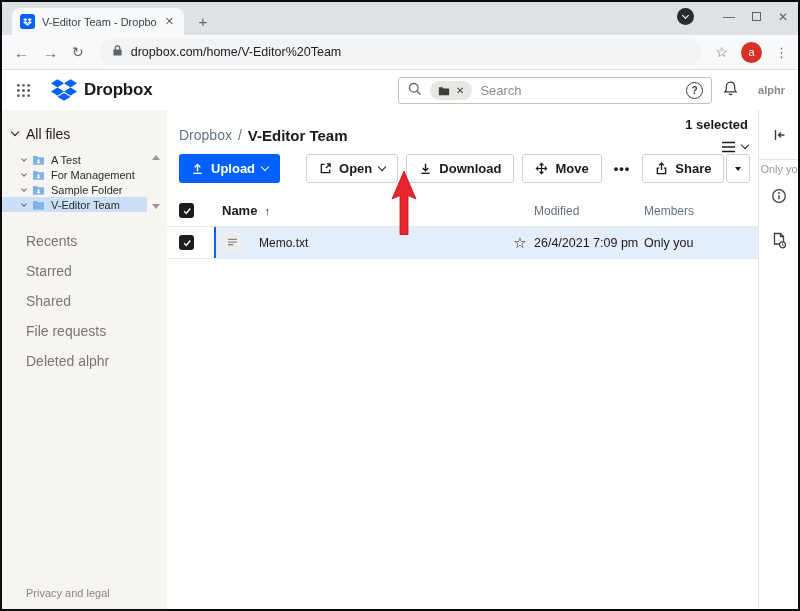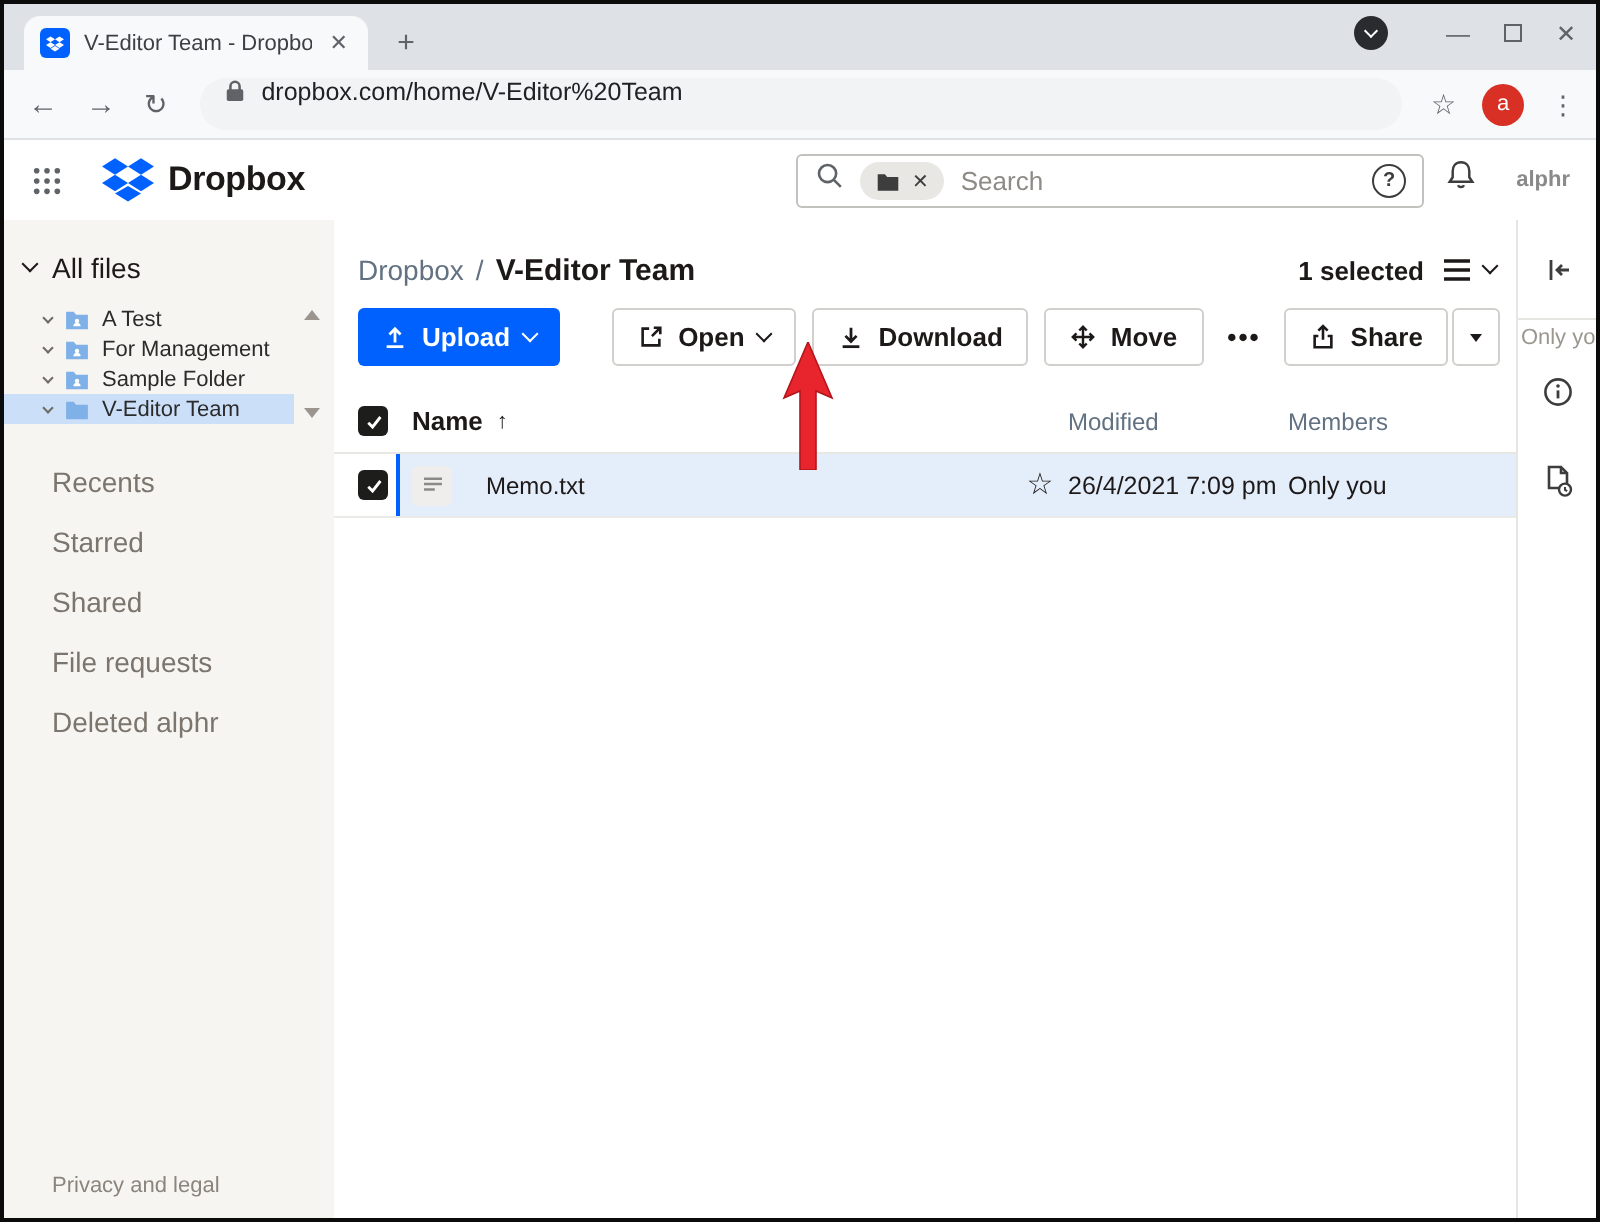--- a/index.html
+++ b/index.html
@@ -23,21 +23,21 @@
            display:flex; align-items:center; justify-content:center; }
   .updot .chev { border-color:#fff; width:5px; height:5px; margin-top:-2px; }
   .ctl { font-size:12px; color:#5f6368; line-height:12px; }
   .ctl-max { width:9px; height:9px; border:1.2px solid #5f6368; display:inline-block; }
 
   .urlbar { height:35px; background:#f8f9fa; border-bottom:1px solid #dfe1e5;
             display:flex; align-items:center; padding:0 10px 0 12px; gap:14px; flex:none; }
   .navic { font-size:15px; color:#5f6368; }
   .navic.reload { font-size:14px; }
   .omnibox { flex:1; height:26px; background:#f1f3f4; border-radius:13px;
-             display:flex; align-items:flex-start; padding:0 12px; gap:8px; margin-left:2px; }
+             display:flex; align-items:center; padding:0 12px; gap:8px; margin-left:2px; }
   .url-text { font-size:12.5px; color:#202124; }
   .url-right { display:flex; align-items:center; gap:13px; }
   .bm-star { font-size:14px; color:#5f6368; }
   .avatar { width:21px; height:21px; border-radius:50%; background:var(--avatar_red,#d93025);
             color:#fff; font-size:11px; display:flex; align-items:center; justify-content:center; }
   .menu-dots { font-size:13px; color:#5f6368; letter-spacing:0; }
 
   
   .appheader { height:40px; background:#fff; position:relative; display:flex;
                align-items:center; padding-left:14px; flex:none; }
@@ -81,40 +81,40 @@
   .sb-down { bottom:3px; border-top:5px solid #9a958f; }
   .sb-nav { margin-top:14px; }
   .sb-item { padding:7px 0 7px 24px; font-size:14px; }
   .sb-footer { position:absolute; left:24px; bottom:10px; font-size:11px; color:#8a847c; }
 
   .main { flex:1; background:#fff; position:relative; min-width:0; }
   .crumbrow { display:flex; align-items:center; padding:14px 10px 0 12px; height:36px; }
   .bc-root { font-size:14px; color:#637282; }
   .bc-sep { font-size:14px; color:#637282; margin:0 6px; }
   .bc-cur { font-size:15px; font-weight:700; color:#1e1919; }
-  .crumb-right { margin-left:auto; display:flex; align-items:center; gap:9px; }
+  .crumb-right { margin-left:auto; display:flex; align-items:flex-end; gap:9px;flex-direction:column; }
   .sel-count { font-size:13px; font-weight:700; color:#1e1919; }
   .viewbtn { display:flex; align-items:center; gap:6px; color:#1e1919; }
 
   .toolbar { display:flex; align-items:center; gap:8px; padding:8px 6px 12px 12px; }
   .btn { height:29px; background:#fff; border:1px solid #d2d0cc; border-radius:3px;
          display:flex; align-items:center; gap:7px; padding:0 12px; font-size:13px;
          font-weight:700; color:#1e1919; white-space:nowrap; }
   .btn-upload { background:var(--dropbox_blue,#0061fe); border:none; color:#fff;text-align:right; }
   .tb-divider { width:1px; height:26px; background:#e3e1de; margin:0 5px; }
   .btn-more { border:none; padding:0 4px; font-size:13px; letter-spacing:1px; }
   .share-group { margin-left:auto; display:flex; align-items:center; }
   .btn-caret { width:24px; padding:0; justify-content:center; margin-left:2px; }
   .caret-down { width:0; height:0; border-left:3.5px solid transparent;
                 border-right:3.5px solid transparent; border-top:4.5px solid #1e1919; }
   .access-note { font-size:11px; color:#9b968f; margin:0 2px 0 10px; white-space:nowrap; }
 
   .thead { display:flex; align-items:center; height:32px; padding-left:12px;
            border-bottom:1px solid #e9e7e4; }
-  .cols { flex:1; display:flex; align-items:center; margin-left:4px; padding-left:8px; min-width:0; }
+  .cols { flex:1; display:flex; align-items:center; margin-left:20px; padding-left:8px; min-width:0; }
   .col-name { flex:1; display:flex; align-items:center; gap:7px; min-width:0; }
   .col-star { width:28px; text-align:center; flex:none; }
   .col-mod { width:110px; flex:none; }
   .col-mem { width:114px; flex:none; padding-right:6px; }
   .th-label { font-size:13px; font-weight:700; color:#1e1919; }
   .th-sub { font-size:12px; color:#637282; }
   .sort-arrow { font-size:11px; font-weight:700; color:#1e1919; }
 
   .frow { display:flex; align-items:center; height:32px; padding-left:12px;
           border-bottom:1px solid #eceae7; }

